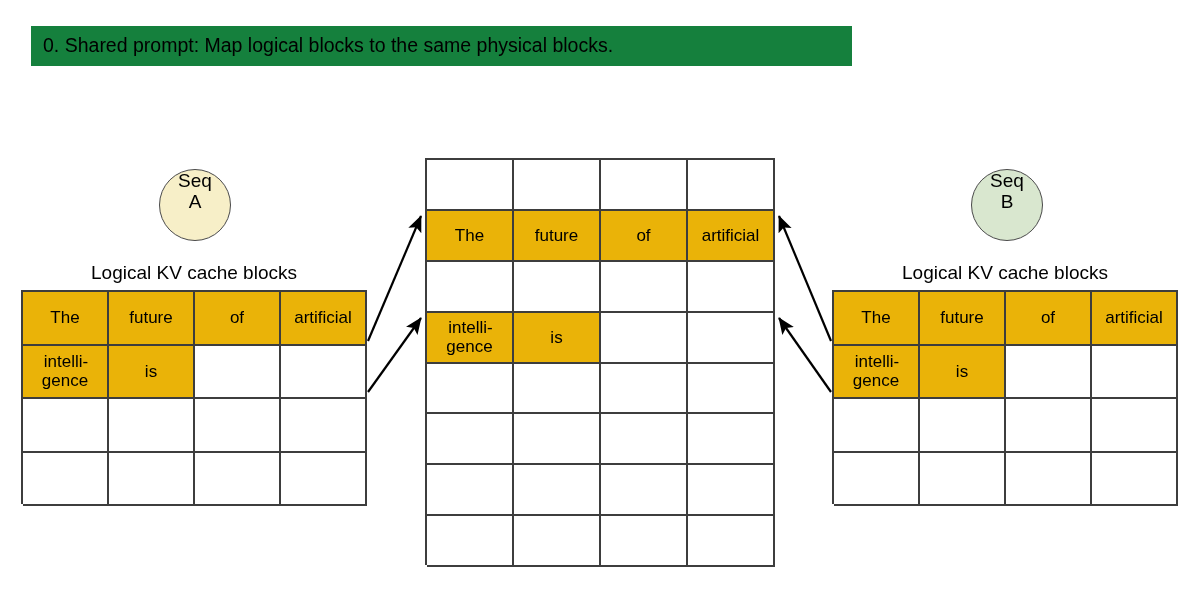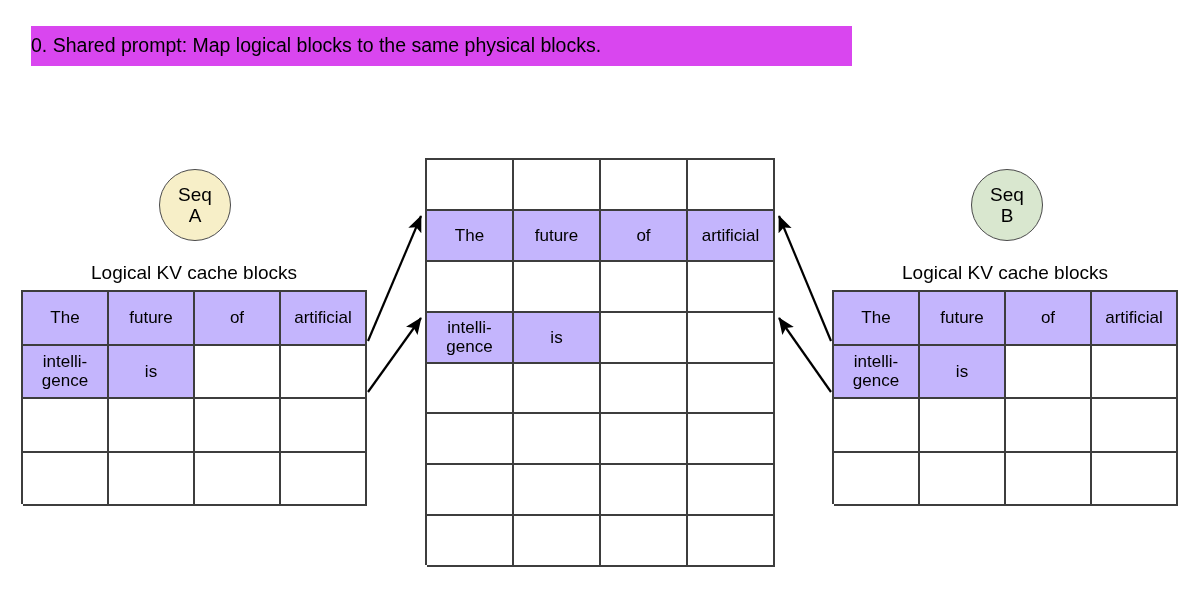--- a/index.html
+++ b/index.html
@@ -10,23 +10,24 @@
     color:#000000;
     overflow:hidden;
     position:relative;
   }
   .stage{position:absolute;left:0;top:0;width:1200px;height:591px;}
 
   
   .banner{
     position:absolute;left:31px;top:26px;
     width:821px;height:40px;
-    background:#d946ef;
+    background:#15803d;
     display:flex;align-items:center;
     box-sizing:border-box;
+    padding-left:12px;
   }
   .banner-text{font-size:19.5px;line-height:1;white-space:nowrap;color:#000;}
 
   
   .caption{
     position:absolute;
     font-size:19px;
     white-space:nowrap;
     text-align:center;
     color:#000;
@@ -34,21 +35,21 @@
   #phys-caption{left:425px;top:118px;width:350px;}
   #left-caption{left:21px;top:262px;width:346px;}
   #right-caption{left:832px;top:262px;width:346px;}
 
   
   .seq{
     position:absolute;
     width:72px;height:72px;border-radius:50%;
     border:1.3px solid #4a4a4a;
     display:flex;flex-direction:column;
-    align-items:center;justify-content:center;
+    align-items:center;
     font-size:19px;line-height:1.12;
     box-sizing:border-box;
   }
   #seq-a{left:159px;top:169px;background:#f7efc8;}
   #seq-b{left:971px;top:169px;background:#d9e7cf;}
 
   
   .grid{position:absolute;box-sizing:border-box;
         border-top:2px solid #3d3d3d;border-left:2px solid #3d3d3d;
         background:#fff;}
@@ -57,21 +58,21 @@
     box-sizing:border-box;
     border-right:2px solid #3d3d3d;
     border-bottom:2px solid #3d3d3d;
     display:flex;align-items:center;justify-content:center;
     text-align:center;
     font-size:17px;line-height:1.12;
     overflow:hidden;
     white-space:pre-line;
     background:#fff;
   }
-  .gcell.filled{background:#c4b5fd;}
+  .gcell.filled{background:#eab308;text-align:right;}
 
   
   #left-grid{left:21px;top:290px;width:346px;height:214px;}
   #right-grid{left:832px;top:290px;width:346px;height:214px;}
   #left-grid .gcell,#right-grid .gcell{width:86.5px;height:53.5px;}
 
   
   #center-grid{left:425px;top:158px;width:350px;height:407px;}
   #center-grid .gcell{width:87.5px;height:50.875px;}
 

